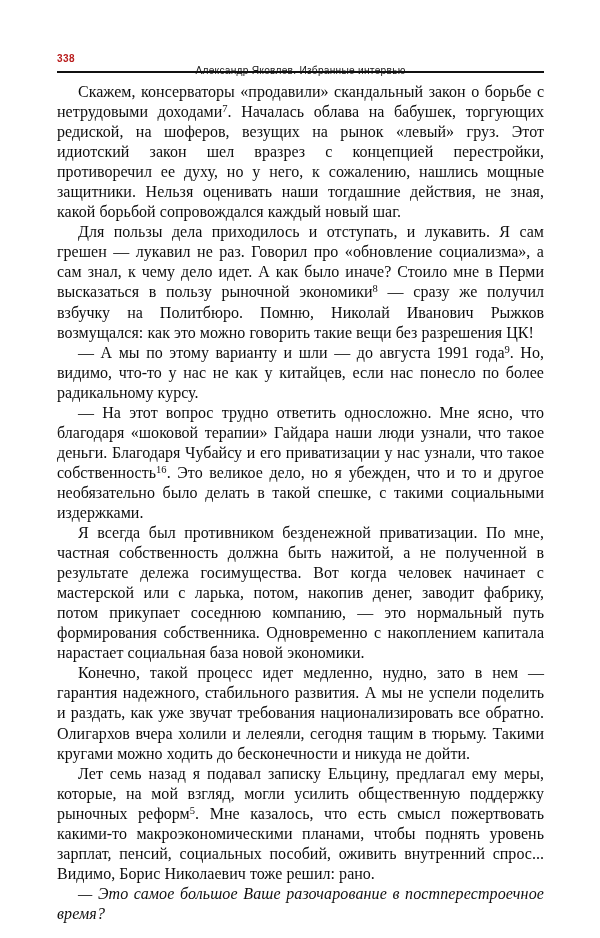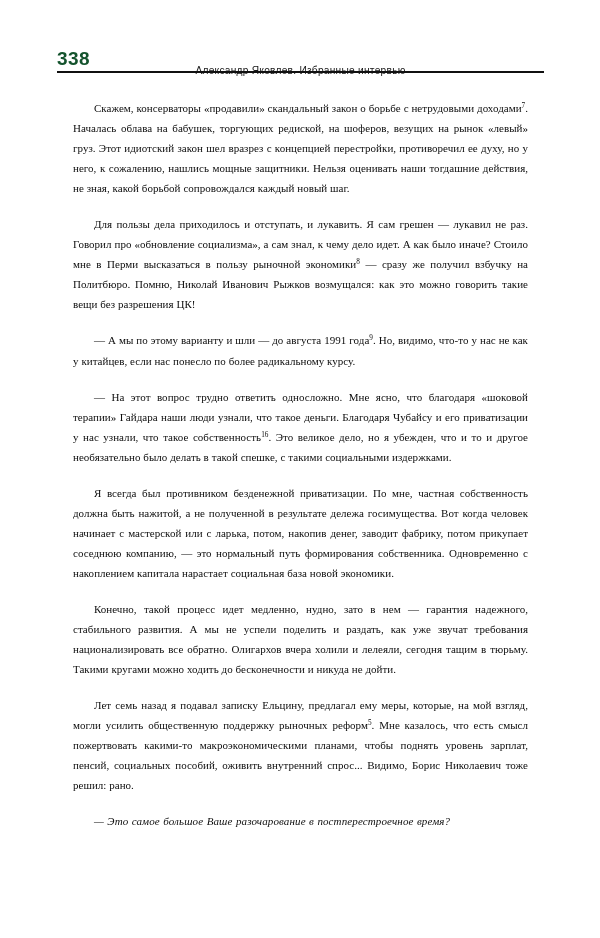--- a/index.html
+++ b/index.html
@@ -32,24 +32,24 @@
     top: 50px;
     width: 487px;
     height: 22px;
   }
   .folio {
     position: absolute;
     left: 0;
     top: 0;
     font-family: "Liberation Sans", "DejaVu Sans", sans-serif;
     font-weight: bold;
-    font-size: 19px;
+    font-size: 10px;
     letter-spacing: 0.4px;
     line-height: 17px;
-    color: #14532d;
+    color: #b91c1c;
   }
   .head-title {
     position: absolute;
     left: 0;
     top: 1px;
     width: 487px;
     text-align: center;
     font-family: "Liberation Sans", "DejaVu Sans", sans-serif;
     font-size: 10.2px;
     line-height: 16px;
@@ -68,25 +68,25 @@
 
   
   .textblock {
     position: absolute;
     left: 57px;
     top: 82px;
     width: 487px;
   }
 
   p.para {
-    margin: 16px;
+    margin: 0;
     text-indent: 21px;
     text-align: justify;
     text-justify: inter-word;
-    font-size: 11px;
+    font-size: 16px;
     line-height: 20.05px;
     letter-spacing: 0.02px;
     word-spacing: 0.1px;
     hyphens: manual;
   }
 
   p.para.question {
     font-style: italic;
     letter-spacing: 0.12px;
     word-spacing: 0.55px;

